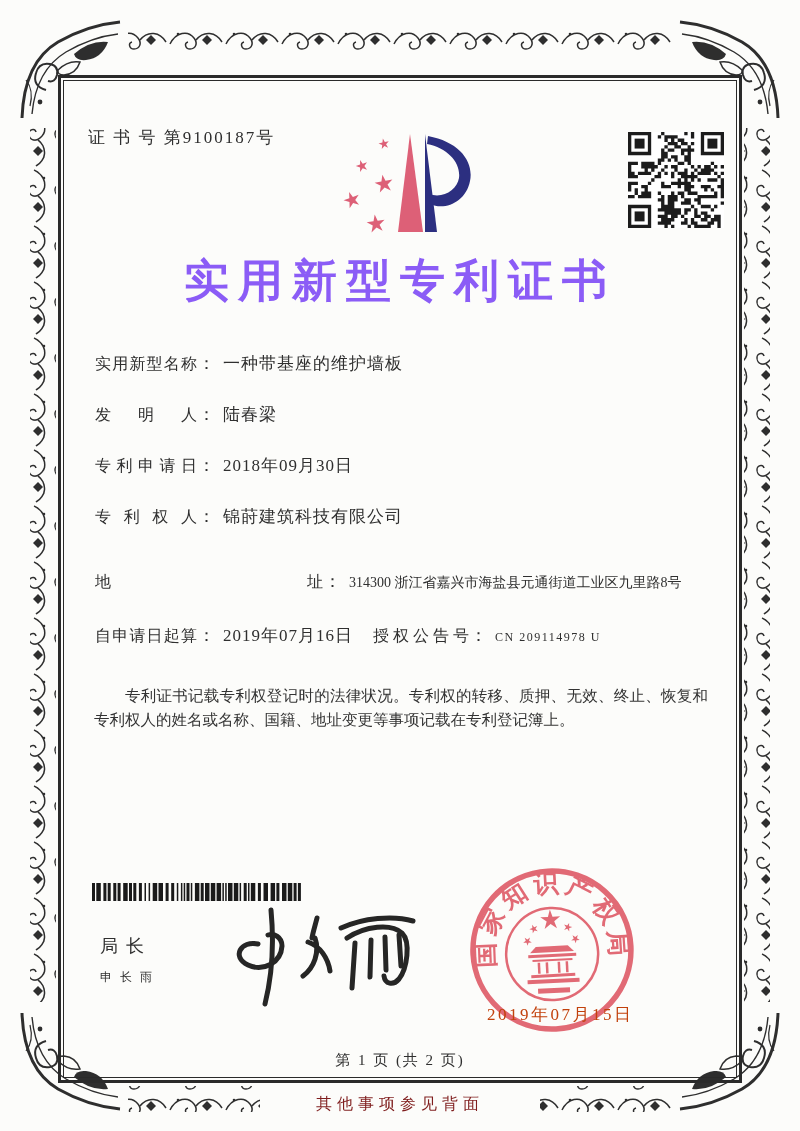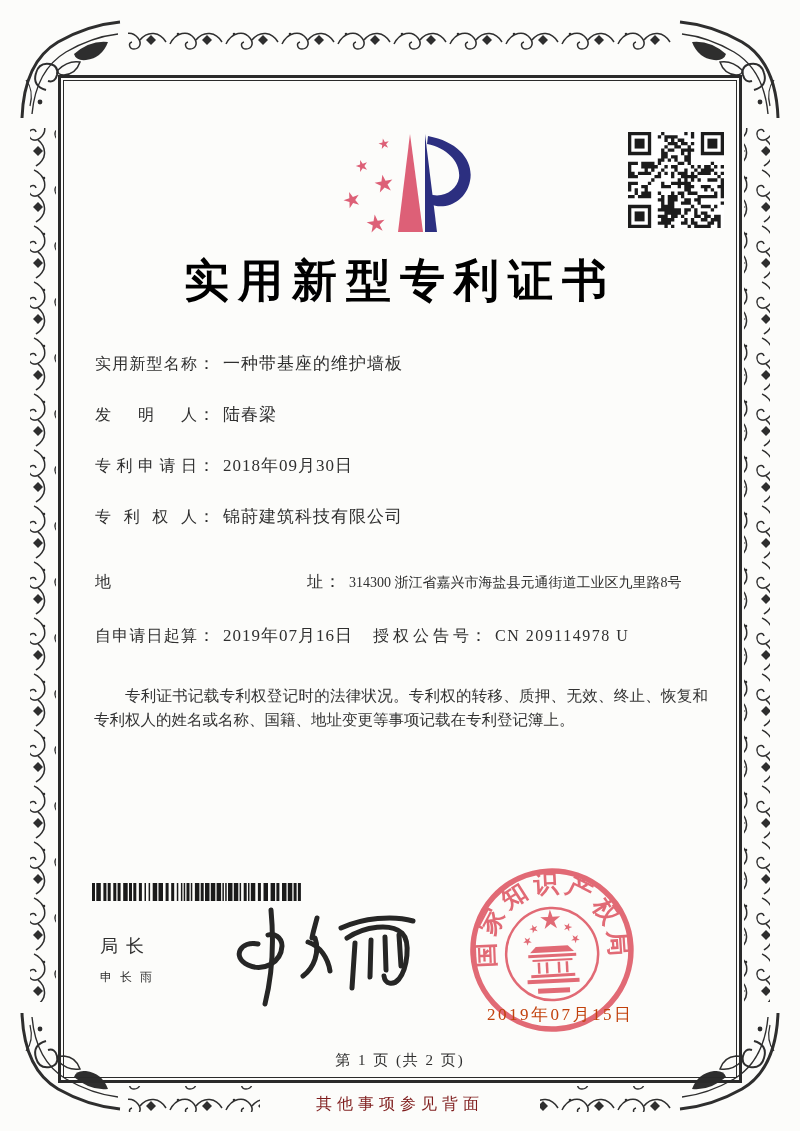--- a/index.html
+++ b/index.html
@@ -8,33 +8,33 @@
     font-family:"Liberation Serif","DejaVu Serif",serif;color:#2f2f2f;
   }
   .border-svg{position:absolute;left:0;top:0;z-index:1;}
   .frame{
     position:absolute;left:58px;top:75px;width:684px;height:1008px;
     border:3px solid #2a2a2a;z-index:2;box-sizing:border-box;
   }
   .frame::after{content:"";position:absolute;inset:2px;border:1px solid #2a2a2a;}
   .abs{position:absolute;z-index:3;}
   .certno{left:88px;top:126px;font-size:17px;letter-spacing:2px;}
-  .doc-title{left:0;top:251px;width:100%;text-align:center;font-size:45px;font-weight:700;letter-spacing:9px;color:#000000;}
+  .doc-title{left:0;top:251px;width:100%;text-align:center;font-size:45px;font-weight:700;letter-spacing:9px;color:#8b5cf6;}
   .fields{left:95px;top:352px;right:60px;font-size:17px;}
   .row{margin-bottom:28px;position:relative;white-space:nowrap;}
   .row.wide{margin-top:42px;margin-bottom:31px;}
   .lbl{display:inline-block;width:102px;font-size:16px;text-align:justify;text-align-last:justify;-moz-text-align-last:justify;vertical-align:baseline;}
   .wide .lbl{width:228px;}
   .colon{display:inline-block;margin:0 8px 0 1px;}
   .val{letter-spacing:1px;}
   .val.num{letter-spacing:2px;}
   .wide .val{font-size:14px;letter-spacing:0;}
   .grantno{position:absolute;left:278px;top:0;}
   .grantno .lbl{width:96px;}
-  .grantno .val{font-size:16px;letter-spacing:1.5px;}
+  .grantno .val{font-size:12px;letter-spacing:1.5px;}
   .paras{left:94px;top:684px;width:614px;font-size:15.5px;line-height:1.58;text-align:justify;color:#333;}
   .paras p{margin:0;text-indent:2em;}
   .barcode{left:92px;top:883px;}
   .officer-title{left:100px;top:934px;font-size:18px;letter-spacing:8px;}
   .officer-name{left:100px;top:969px;font-size:12px;letter-spacing:8px;}
   .signature{left:218px;top:896px;z-index:4;}
   .seal{left:462px;top:858px;z-index:4;opacity:.85;mix-blend-mode:multiply;transform:rotate(-3deg);}
   .seal-date{left:487px;top:1003px;font-size:17px;letter-spacing:2.5px;z-index:5;color:#c2410c;}
   .pageinfo{left:0;top:1051px;width:100%;text-align:center;font-size:15px;letter-spacing:2px;z-index:3;}
   .footnote{left:0;top:1094px;width:100%;text-align:center;font-size:16px;letter-spacing:5px;color:#7f1d1d;z-index:3;}
@@ -85,20 +85,21 @@
     <g transform="translate(18,1113) scale(1,-1)">
         <use href="#cornerOrn"></use>
       </g>
     <g transform="translate(782,1113) scale(-1,-1)">
         <use href="#cornerOrn"></use>
       </g>
   </svg>
 
   <div class="frame"></div>
 
+  <div class="abs certno">证 书 号 第9100187号</div>
 
   <svg class="abs logo" width="135" height="110" viewBox="0 0 135 110" aria-hidden="true">
     <g>
       <use href="#star" transform="translate(46,16) scale(0.55) rotate(-12)" fill="#dd6077"></use>
       <use href="#star" transform="translate(24,38) scale(0.62) rotate(-18)" fill="#dd6077"></use>
       <use href="#star" transform="translate(46,56) scale(0.95) rotate(-10)" fill="#dd6077"></use>
       <use href="#star" transform="translate(14,72) scale(0.85) rotate(-20)" fill="#dd6077"></use>
       <use href="#star" transform="translate(38,96) scale(0.95) rotate(-8)" fill="#dd6077"></use>
     </g>
     <path d="M72,6 L85,104 L60,104 Z" fill="#dd6077"></path>

